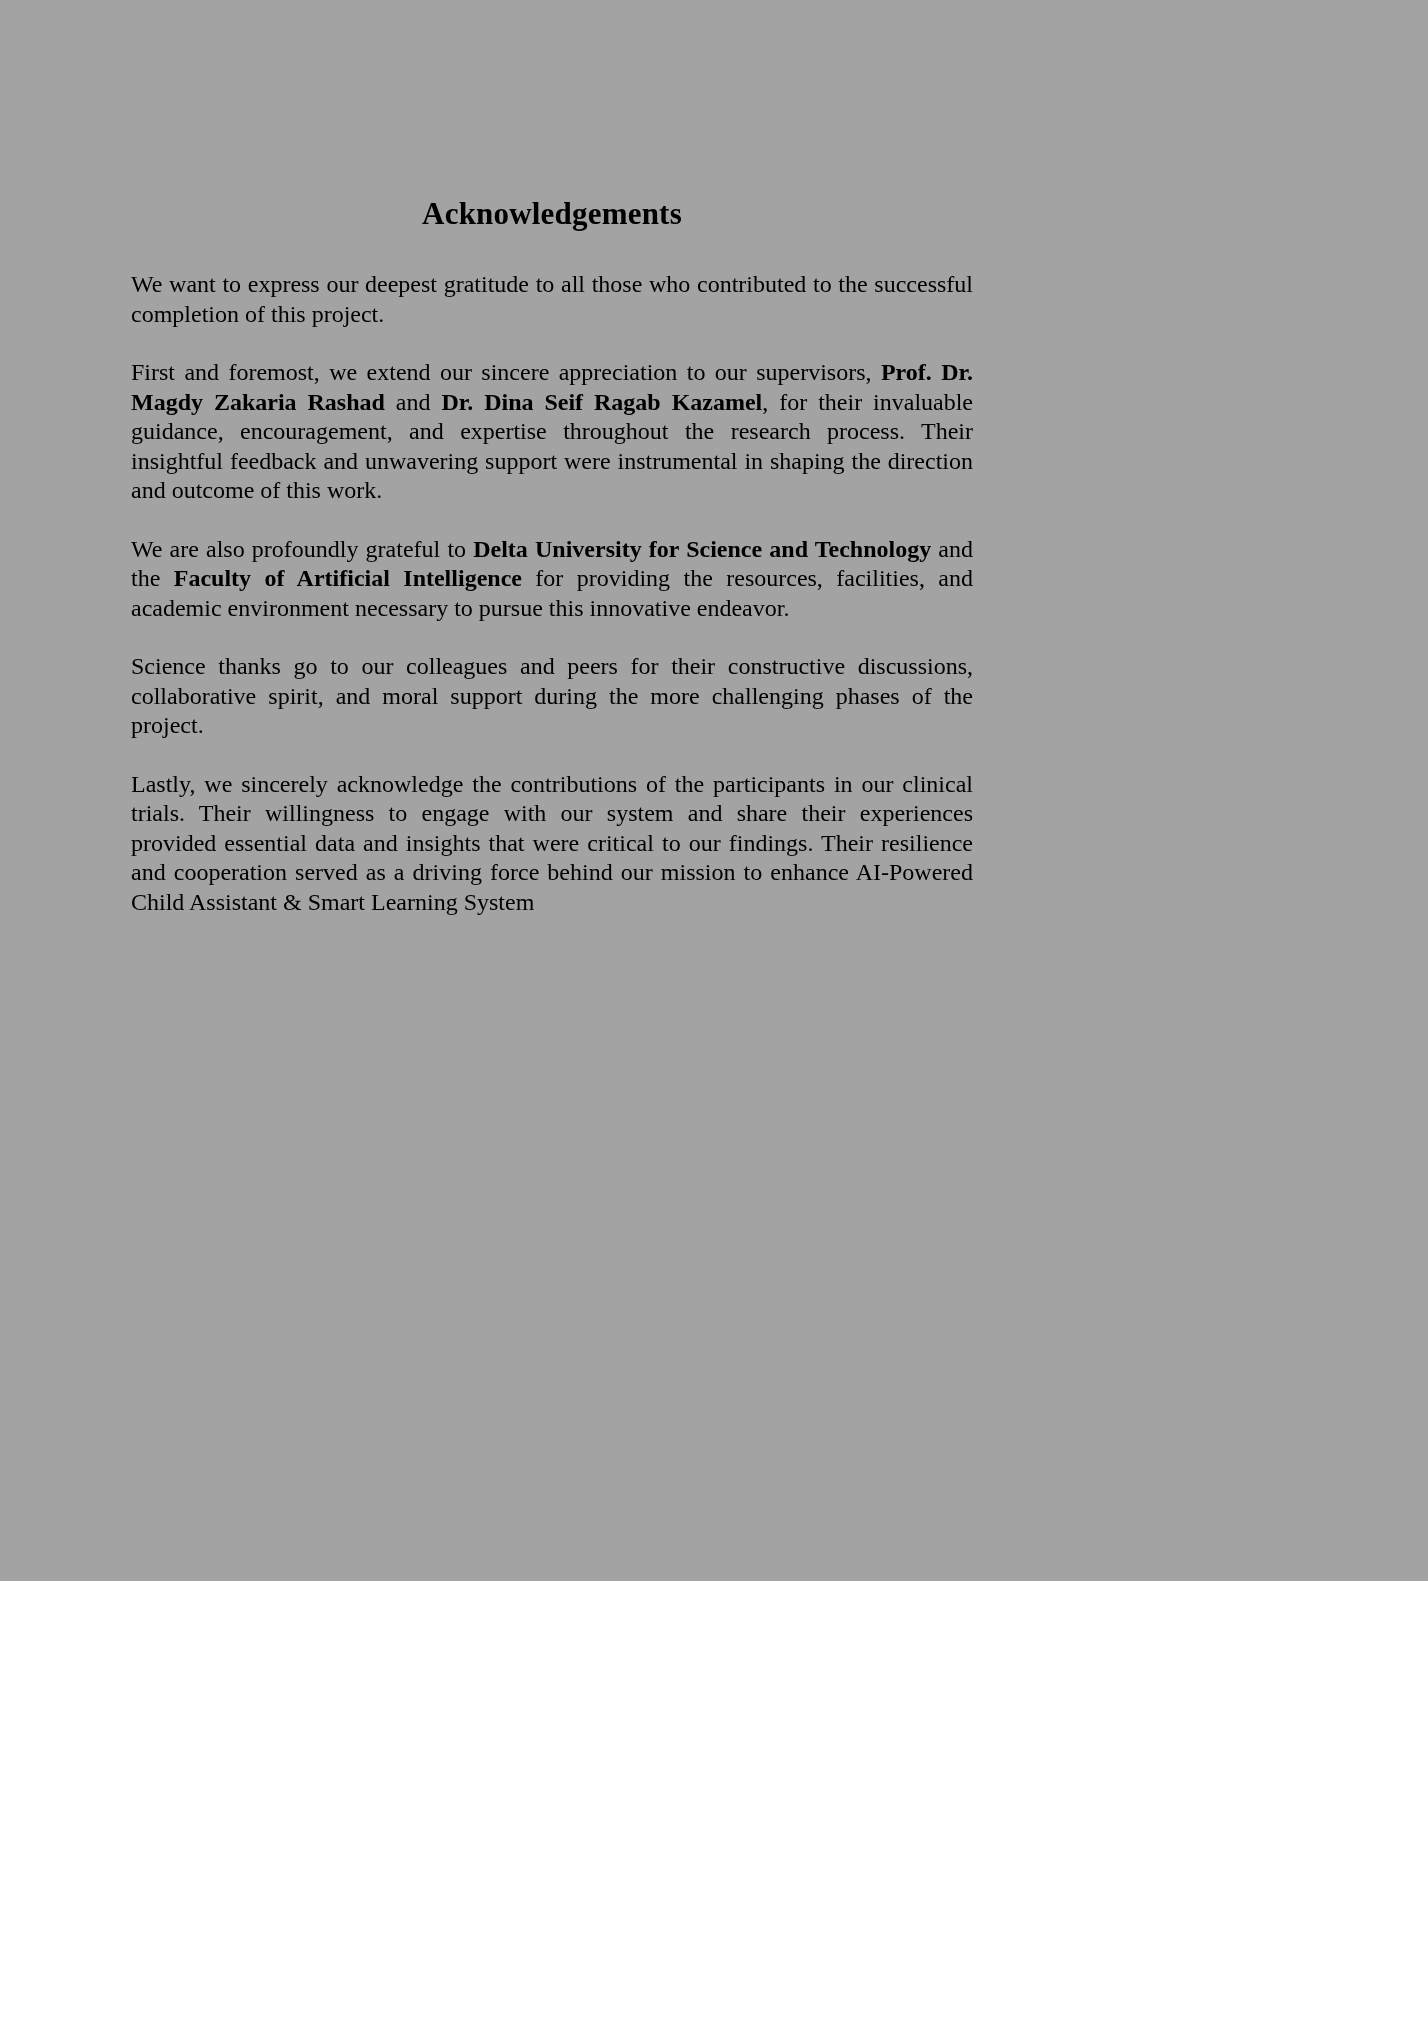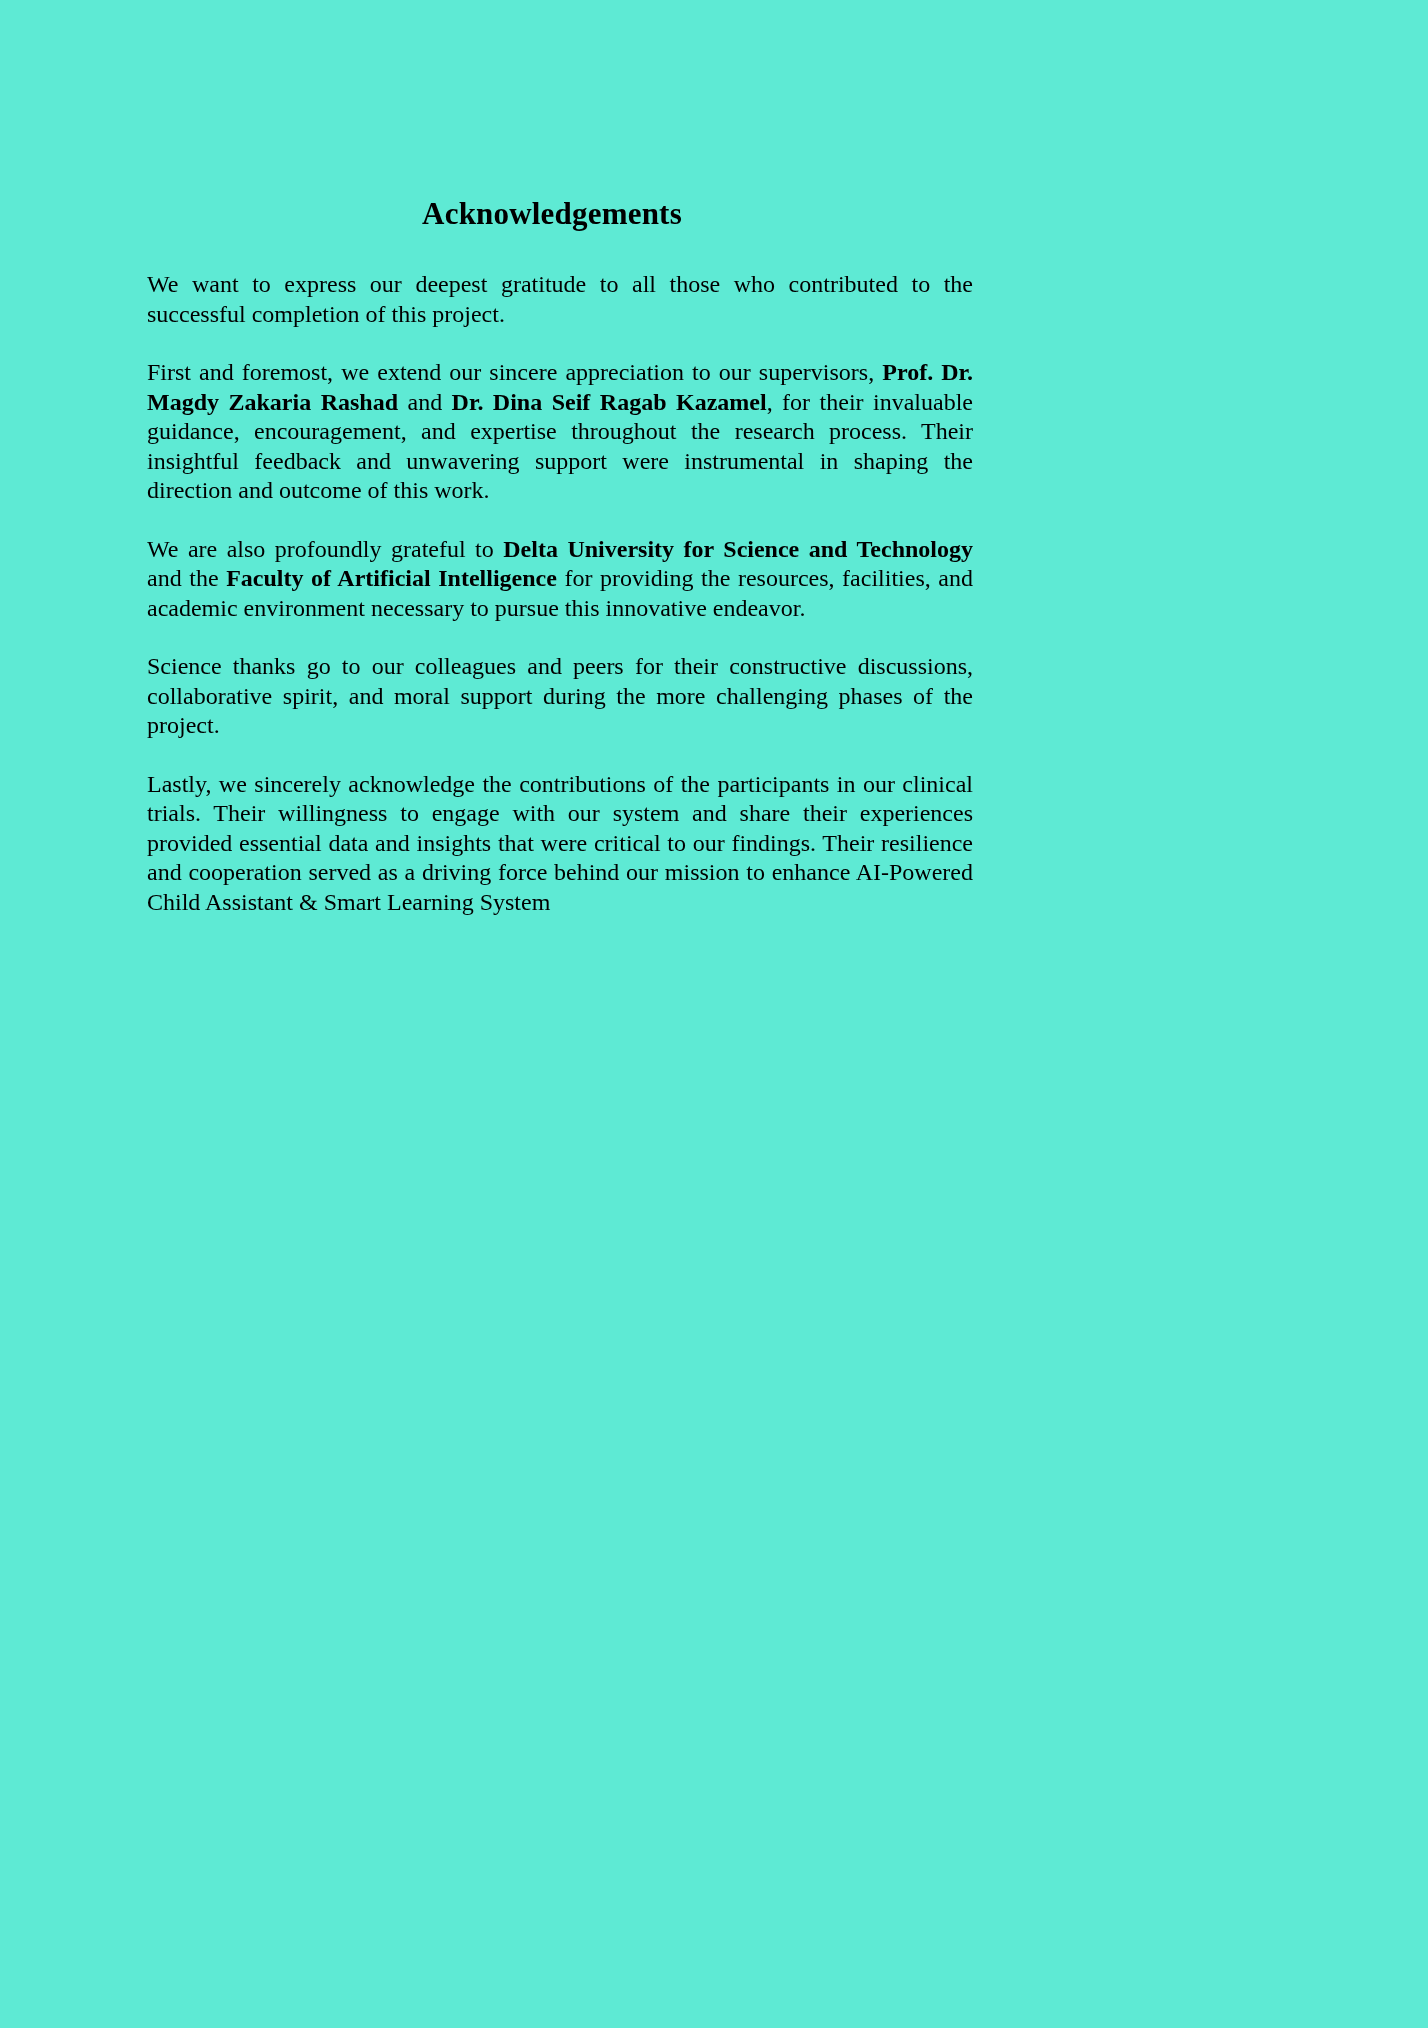--- a/index.html
+++ b/index.html
@@ -3,22 +3,22 @@
 <meta charset="utf-8">
 <style>
   html, body {
     margin: 0;
     padding: 0;
     background: #ffffff;
   }
   .page {
     position: relative;
     width: 1428px;
-    height: 2028px;
-    background: #5eead4;
+    height: 1581px;
+    background: #a3a3a3;
     color: #000000;
     font-family: "Liberation Serif", serif;
     overflow: hidden;
     box-sizing: border-box;
     padding-left: 24px;
   }
   .content {
     position: absolute;
     left: 131px;
     top: 196px;
@@ -26,21 +26,21 @@
   }
   .doc-title {
     margin: 0 0 38px 0;
     text-align: center;
     font-family: "Liberation Serif", serif;
     font-size: 31px;
     font-weight: bold;
     letter-spacing: 0.2px;
   }
   .para {
-    margin: 0 0 29px 16px;
+    margin: 0 0 29px 0;
     font-size: 24px;
     line-height: 1.23;
     text-align: justify;
     text-justify: inter-word;
   }
   .para .seg-bold {
     font-weight: bold;
   }
 </style>
 </head>

